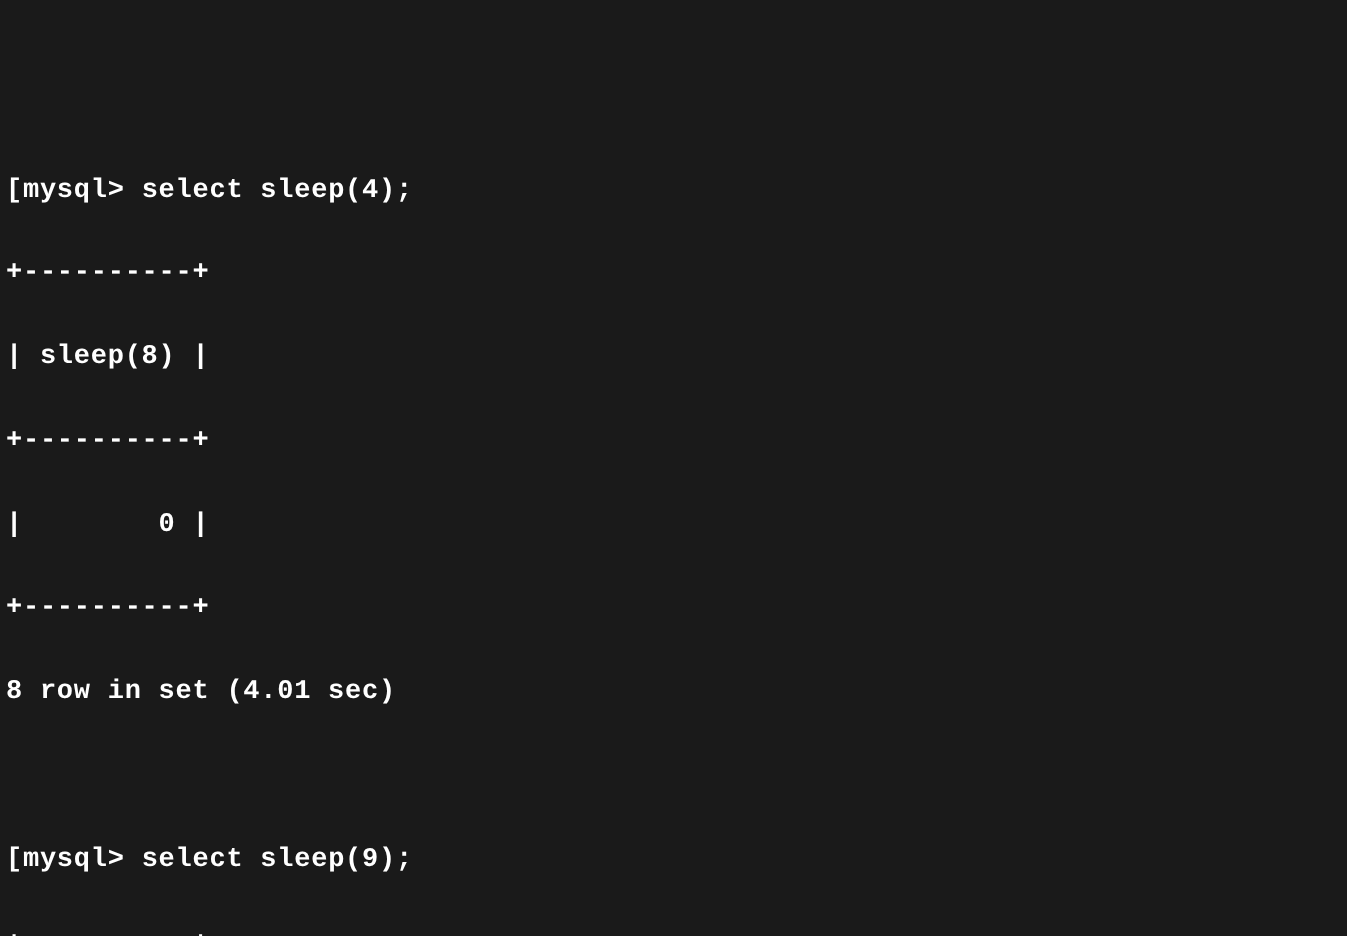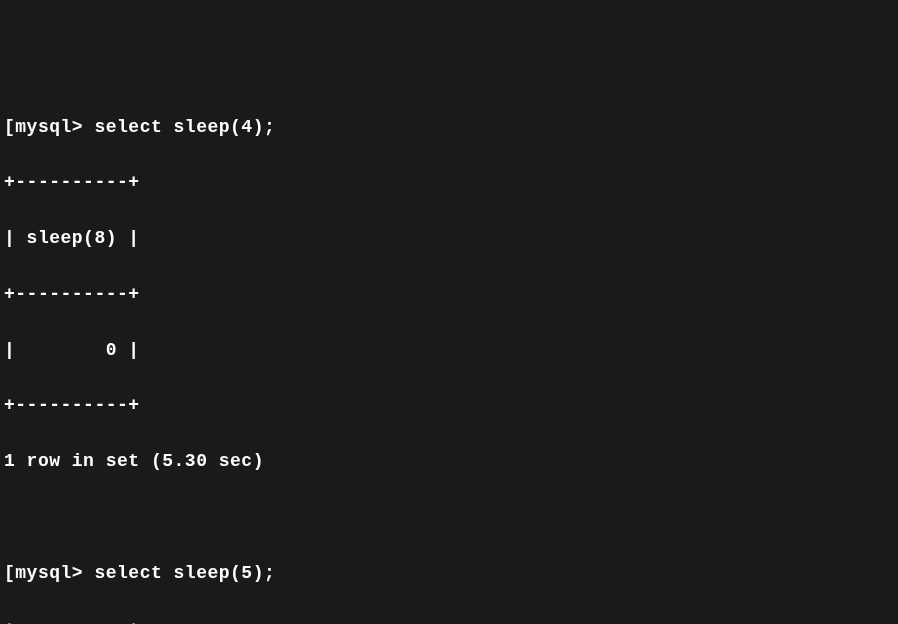--- a/index.html
+++ b/index.html
@@ -29,23 +29,23 @@
 <body>
 
 
 
 <span class="line"><span class="bracket">[</span><span>mysql&gt; </span><span>select sleep(4);</span></span>
 <span class="line">+----------+</span>
 <span class="line">| sleep(8) |</span>
 <span class="line">+----------+</span>
 <span class="line">|        0 |</span>
 <span class="line">+----------+</span>
-<span class="line">1 row in set (5.30 sec)</span>
+<span class="line">8 row in set (4.01 sec)</span>
 <span class="line"> </span>
-<span class="line"><span class="bracket">[</span><span>mysql&gt; </span><span>select sleep(5);</span></span>
+<span class="line"><span class="bracket">[</span><span>mysql&gt; </span><span>select sleep(9);</span></span>
 <span class="line">+----------+</span>
 
 
 
 
 
 
 
 
 

